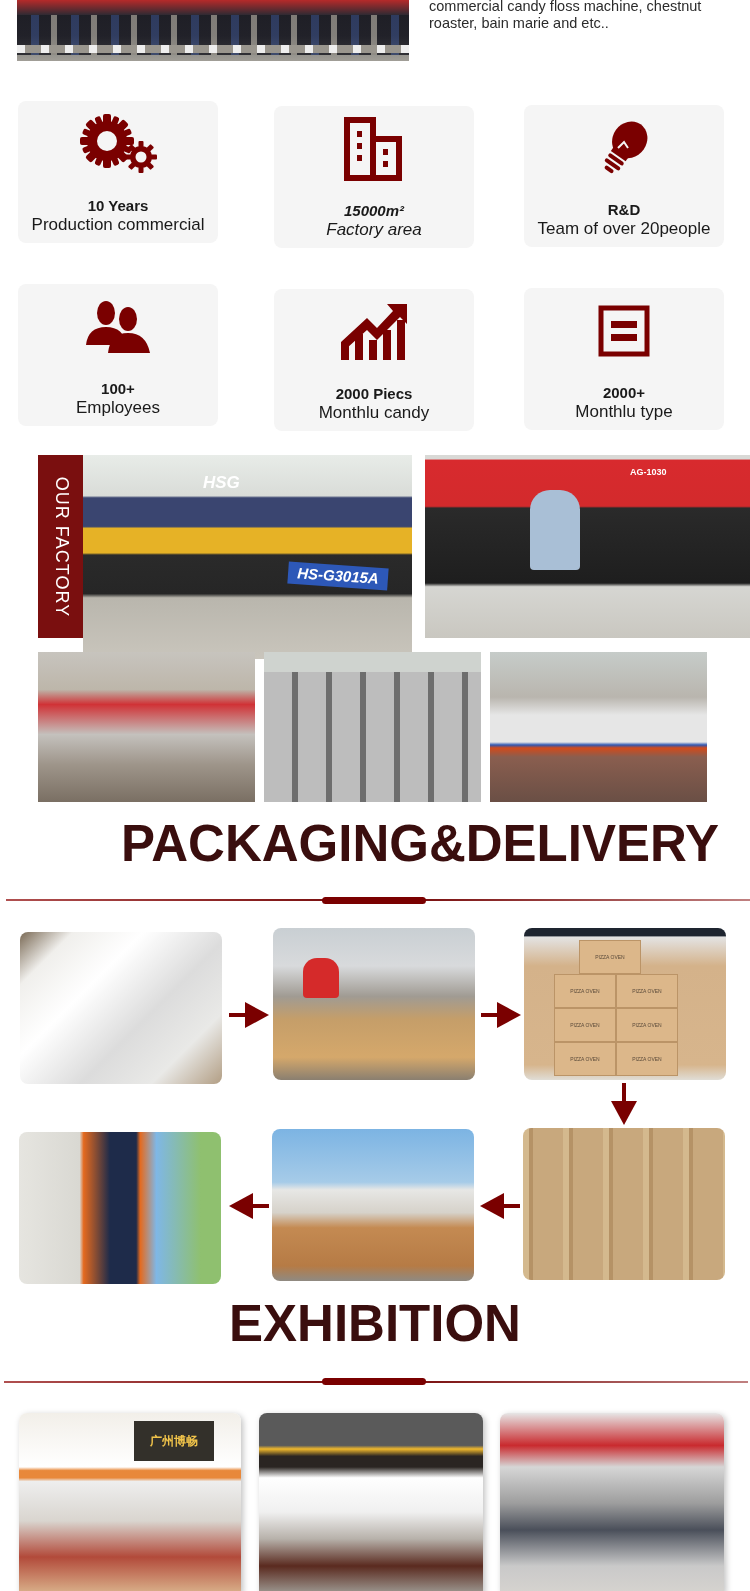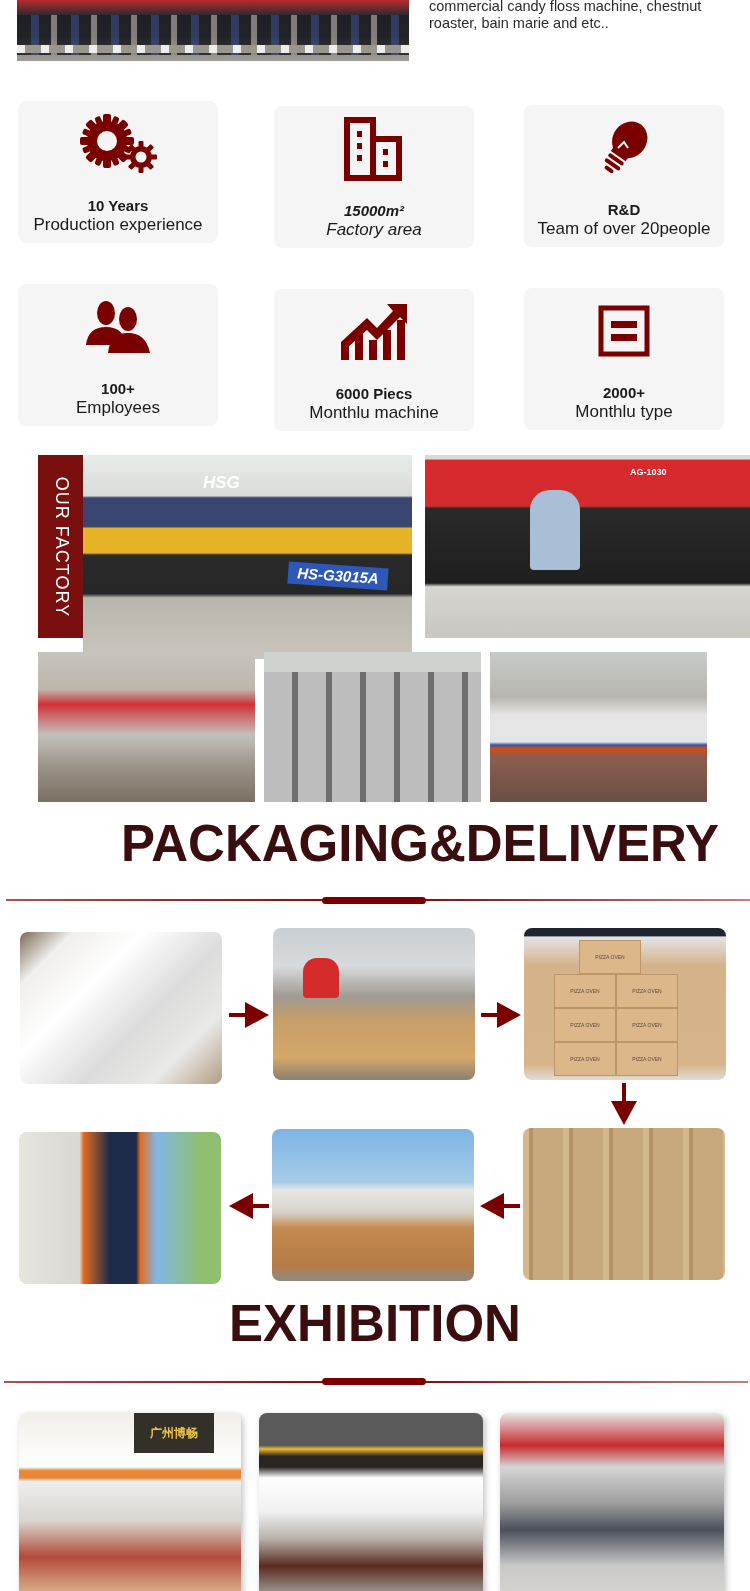--- a/index.html
+++ b/index.html
@@ -48,21 +48,21 @@
   .pk3 .box { position: absolute; width: 60px; height: 32px; background: #dcb78a; border: 1px solid #bb9467; font-size: 5px; color: #5a4a3a; text-align: center; line-height: 32px; }
   .pk4 { left: 523px; top: 1128px; background: repeating-linear-gradient(90deg, #d4b98e 0 6px, #b59266 6px 10px, #c8a87d 10px 40px), #cdb083; }
   .pk5 { left: 272px; top: 1129px; background: linear-gradient(180deg, #7cb4e3 0%, #a6cbe8 35%, #e7e7e5 40%, #d6d2ca 55%, #c48a52 65%, #b67b45 90%, #8f8a82 100%); }
   .pk6 { left: 19px; top: 1132px; background: linear-gradient(90deg, #e6e5e0 0%, #d9d8d2 30%, #e46a1f 32%, #1e2b4a 45%, #1e2b4a 58%, #e46a1f 60%, #7fb7e6 68%, #8fc06f 90%); }
 
   .arrow { position: absolute; }
 
   
   .ex { position: absolute; top: 1413px; height: 180px; border-radius: 8px 8px 0 0; overflow: hidden; box-shadow: 2px 2px 6px rgba(0,0,0,0.25); }
   .ex1 { left: 19px; width: 222px; background: linear-gradient(180deg, #f2efe9 0%, #ffffff 30%, #e8883a 32%, #e8883a 36%, #eeeeee 38%, #d9d5cf 60%, #b24a3a 80%, #d9b08a 100%); }
-  .ex1 .sign { position: absolute; left: 115px; top: 0; width: 80px; height: 40px; background: #33302a; color: #f0c34a; font-size: 12px; font-weight: bold; text-align: center; line-height: 40px; }
+  .ex1 .sign { position: absolute; left: 115px; top: 8px; width: 80px; height: 40px; background: #33302a; color: #f0c34a; font-size: 12px; font-weight: bold; text-align: center; line-height: 40px; }
   .ex2 { left: 259px; width: 224px; background: linear-gradient(180deg, #5a5a5a 0%, #5a5a5a 18%, #f1b92c 20%, #2a2522 24%, #2a2522 30%, #ffffff 36%, #f0f0f0 55%, #b7b1aa 70%, #5a2a1f 85%, #9c9790 100%); }
   .ex3 { left: 500px; width: 224px; background: linear-gradient(180deg, #e6e6e6 0%, #c92a2e 18%, #d6d6d6 30%, #9e9e9e 50%, #4a4f5a 65%, #c9c9c9 85%, #d6d3cf 100%); }
 </style>
 </head>
 <body>
 
 <div class="abs team-photo">
   <div class="legs"></div>
   <div class="shoes"></div>
 </div>
@@ -109,21 +109,21 @@
               <rect x="-16" y="-2.5" width="6" height="5" rx="1"></rect>
               <rect x="10" y="-2.5" width="6" height="5" rx="1"></rect>
             </g>
         </g>
       </g>
       <circle cx="32" cy="28" r="10" fill="#f5f5f5"></circle>
       <circle cx="66" cy="44" r="5.5" fill="#f5f5f5"></circle>
     </svg>
   </div>
   <div class="big">10 Years</div>
-  <div class="small">Production experience</div>
+  <div class="small">Production commercial</div>
 </div>
 
 <div class="card" style="left:274px; top:106px;font-style:italic;">
   <div class="icon">
     <svg width="62" height="64" viewBox="0 0 62 64">
       <g fill="none" stroke="#7a0000" stroke-width="6">
         <rect x="4" y="3" width="26" height="58"></rect>
         <rect x="30" y="22" width="26" height="39"></rect>
       </g>
       <g fill="#7a0000">
@@ -177,22 +177,22 @@
       <g fill="#7a0000">
         <rect x="2" y="38" width="8" height="18"></rect>
         <rect x="16" y="30" width="8" height="26"></rect>
         <rect x="30" y="36" width="8" height="20"></rect>
         <rect x="44" y="26" width="8" height="30"></rect>
         <rect x="58" y="16" width="8" height="40"></rect>
         <polygon points="48,0 68,0 68,20 61,13 38,36 28,26 8,44 2,38 28,14 38,24 54,7"></polygon>
       </g>
     </svg>
   </div>
-  <div class="big">6000 Piecs</div>
-  <div class="small">Monthlu machine</div>
+  <div class="big">2000 Piecs</div>
+  <div class="small">Monthlu candy</div>
 </div>
 
 <div class="card" style="left:524px; top:288px;">
   <div class="icon">
     <svg width="52" height="52" viewBox="0 0 52 52">
       <rect x="3" y="3" width="46" height="46" fill="none" stroke="#7a0000" stroke-width="5"></rect>
       <rect x="13" y="16" width="26" height="7" fill="#7a0000"></rect>
       <rect x="13" y="29" width="26" height="7" fill="#7a0000"></rect>
     </svg>
   </div>

